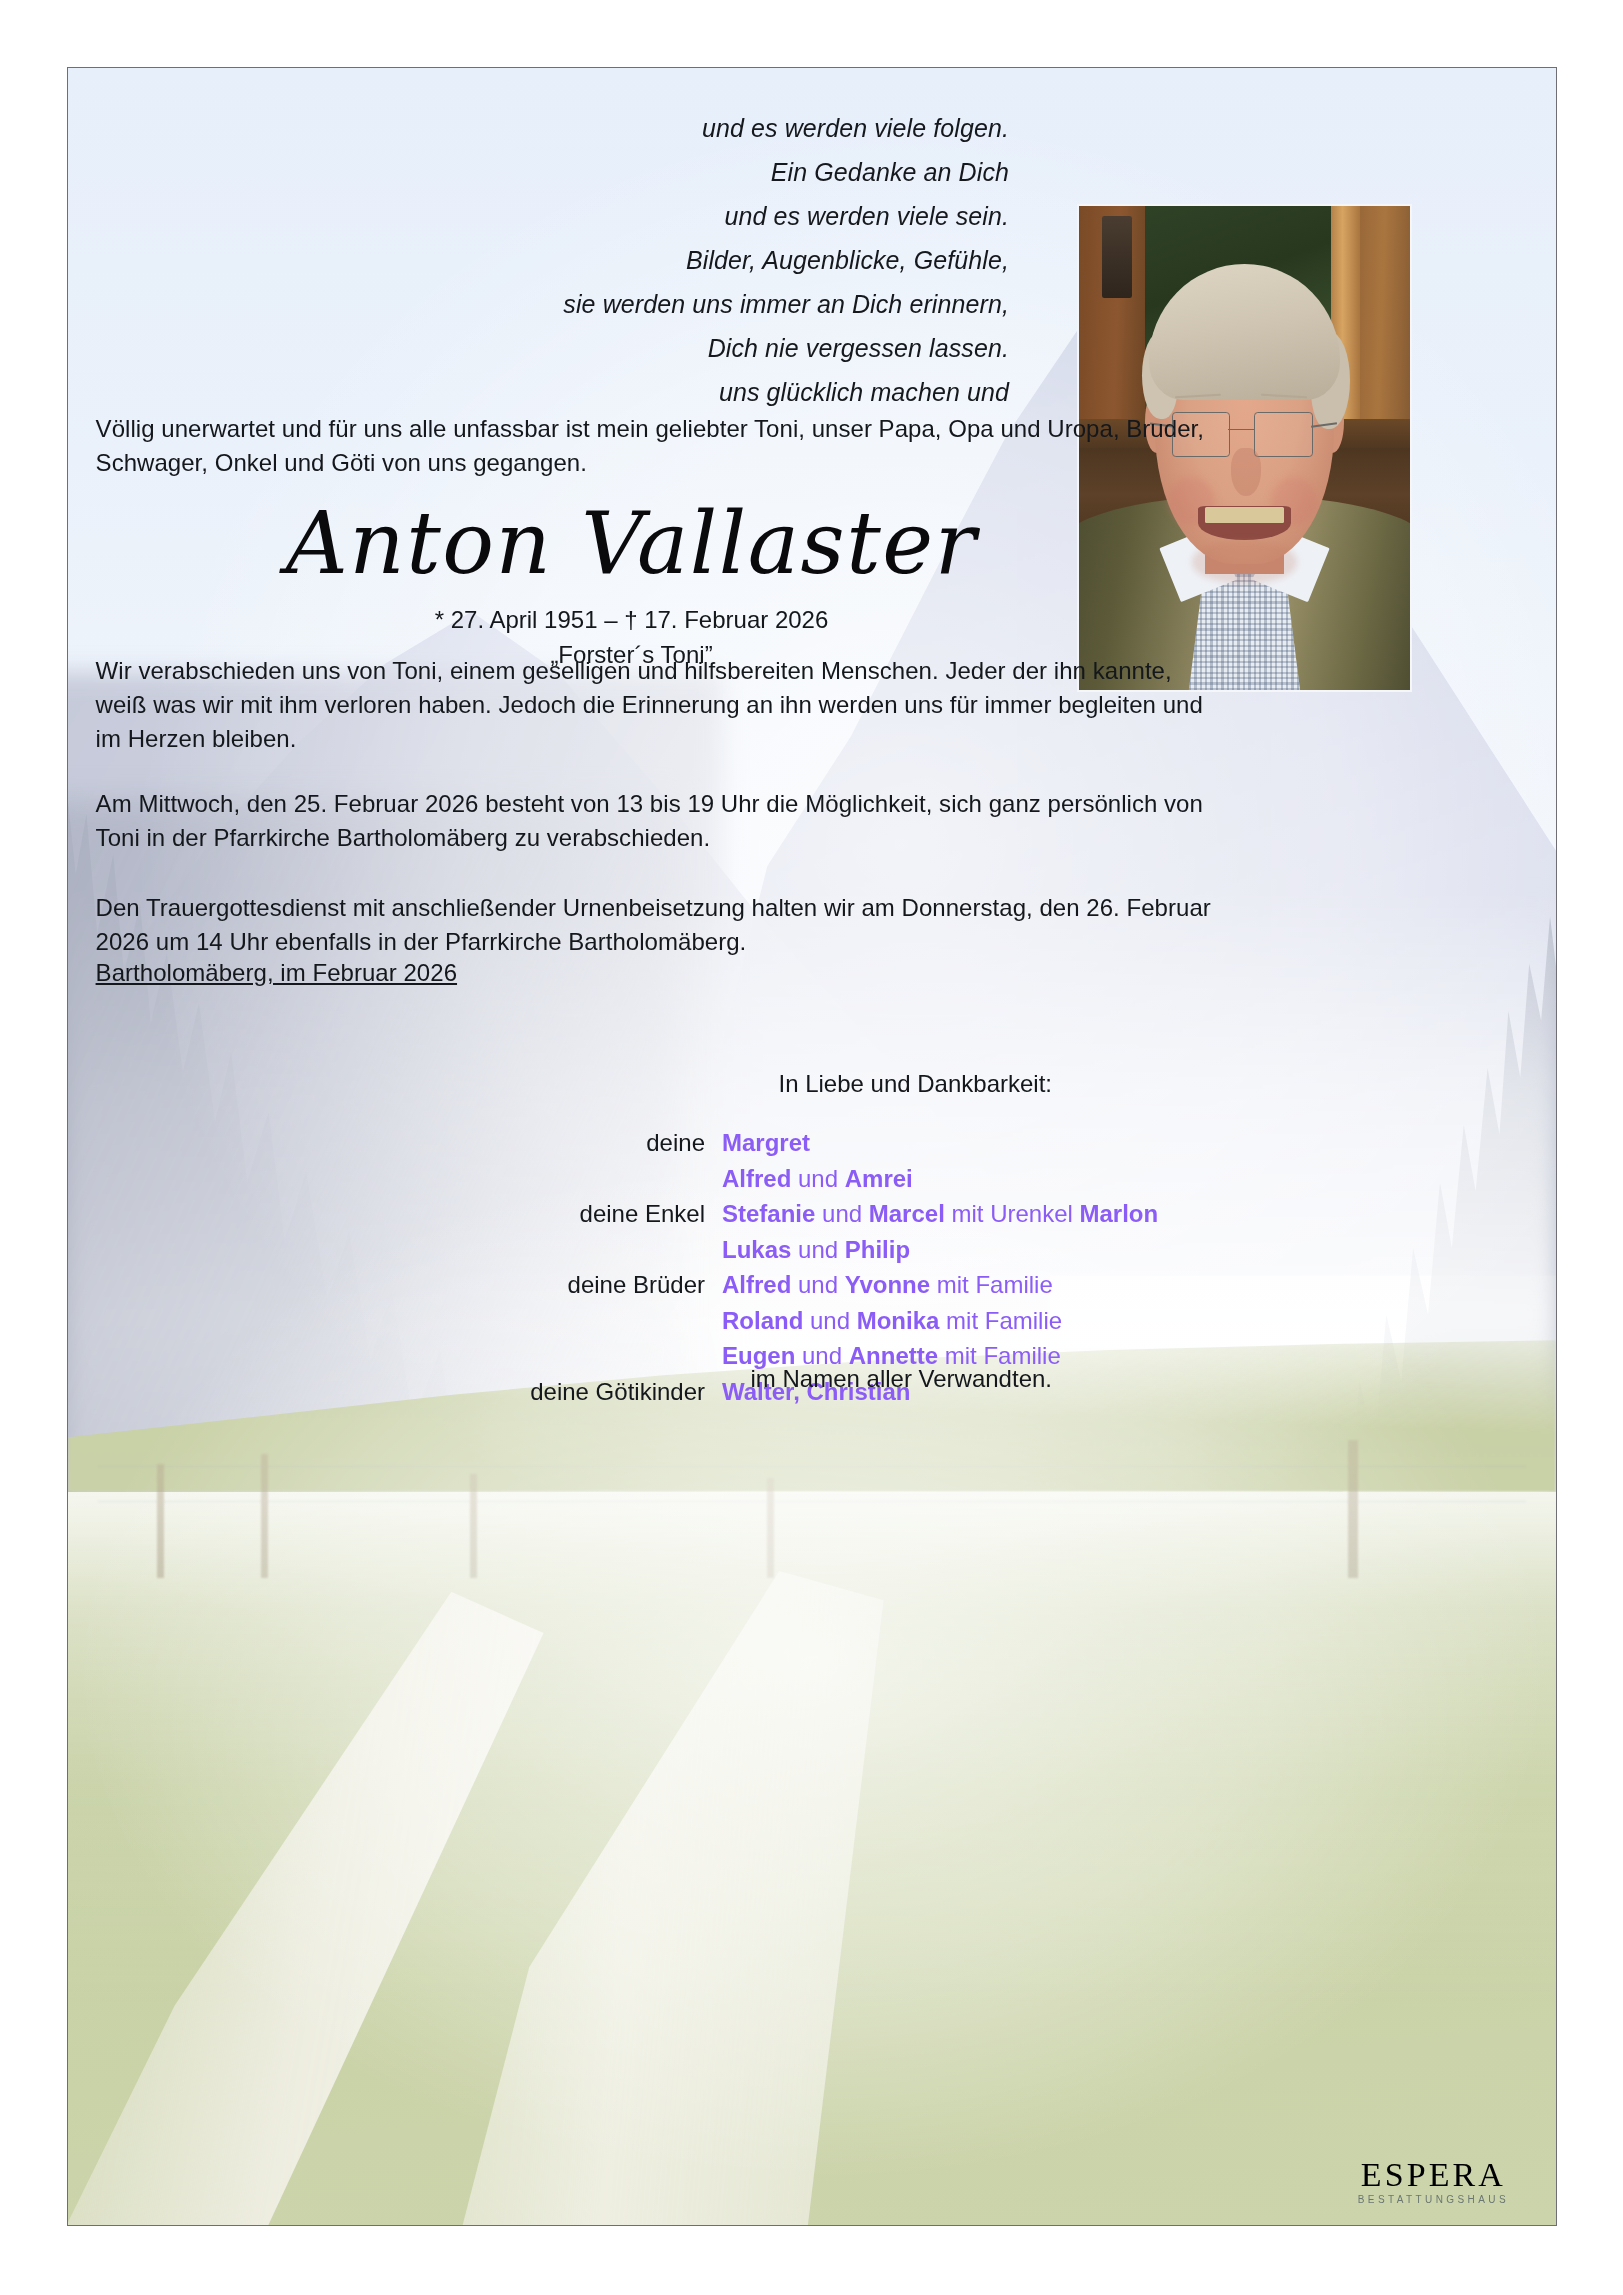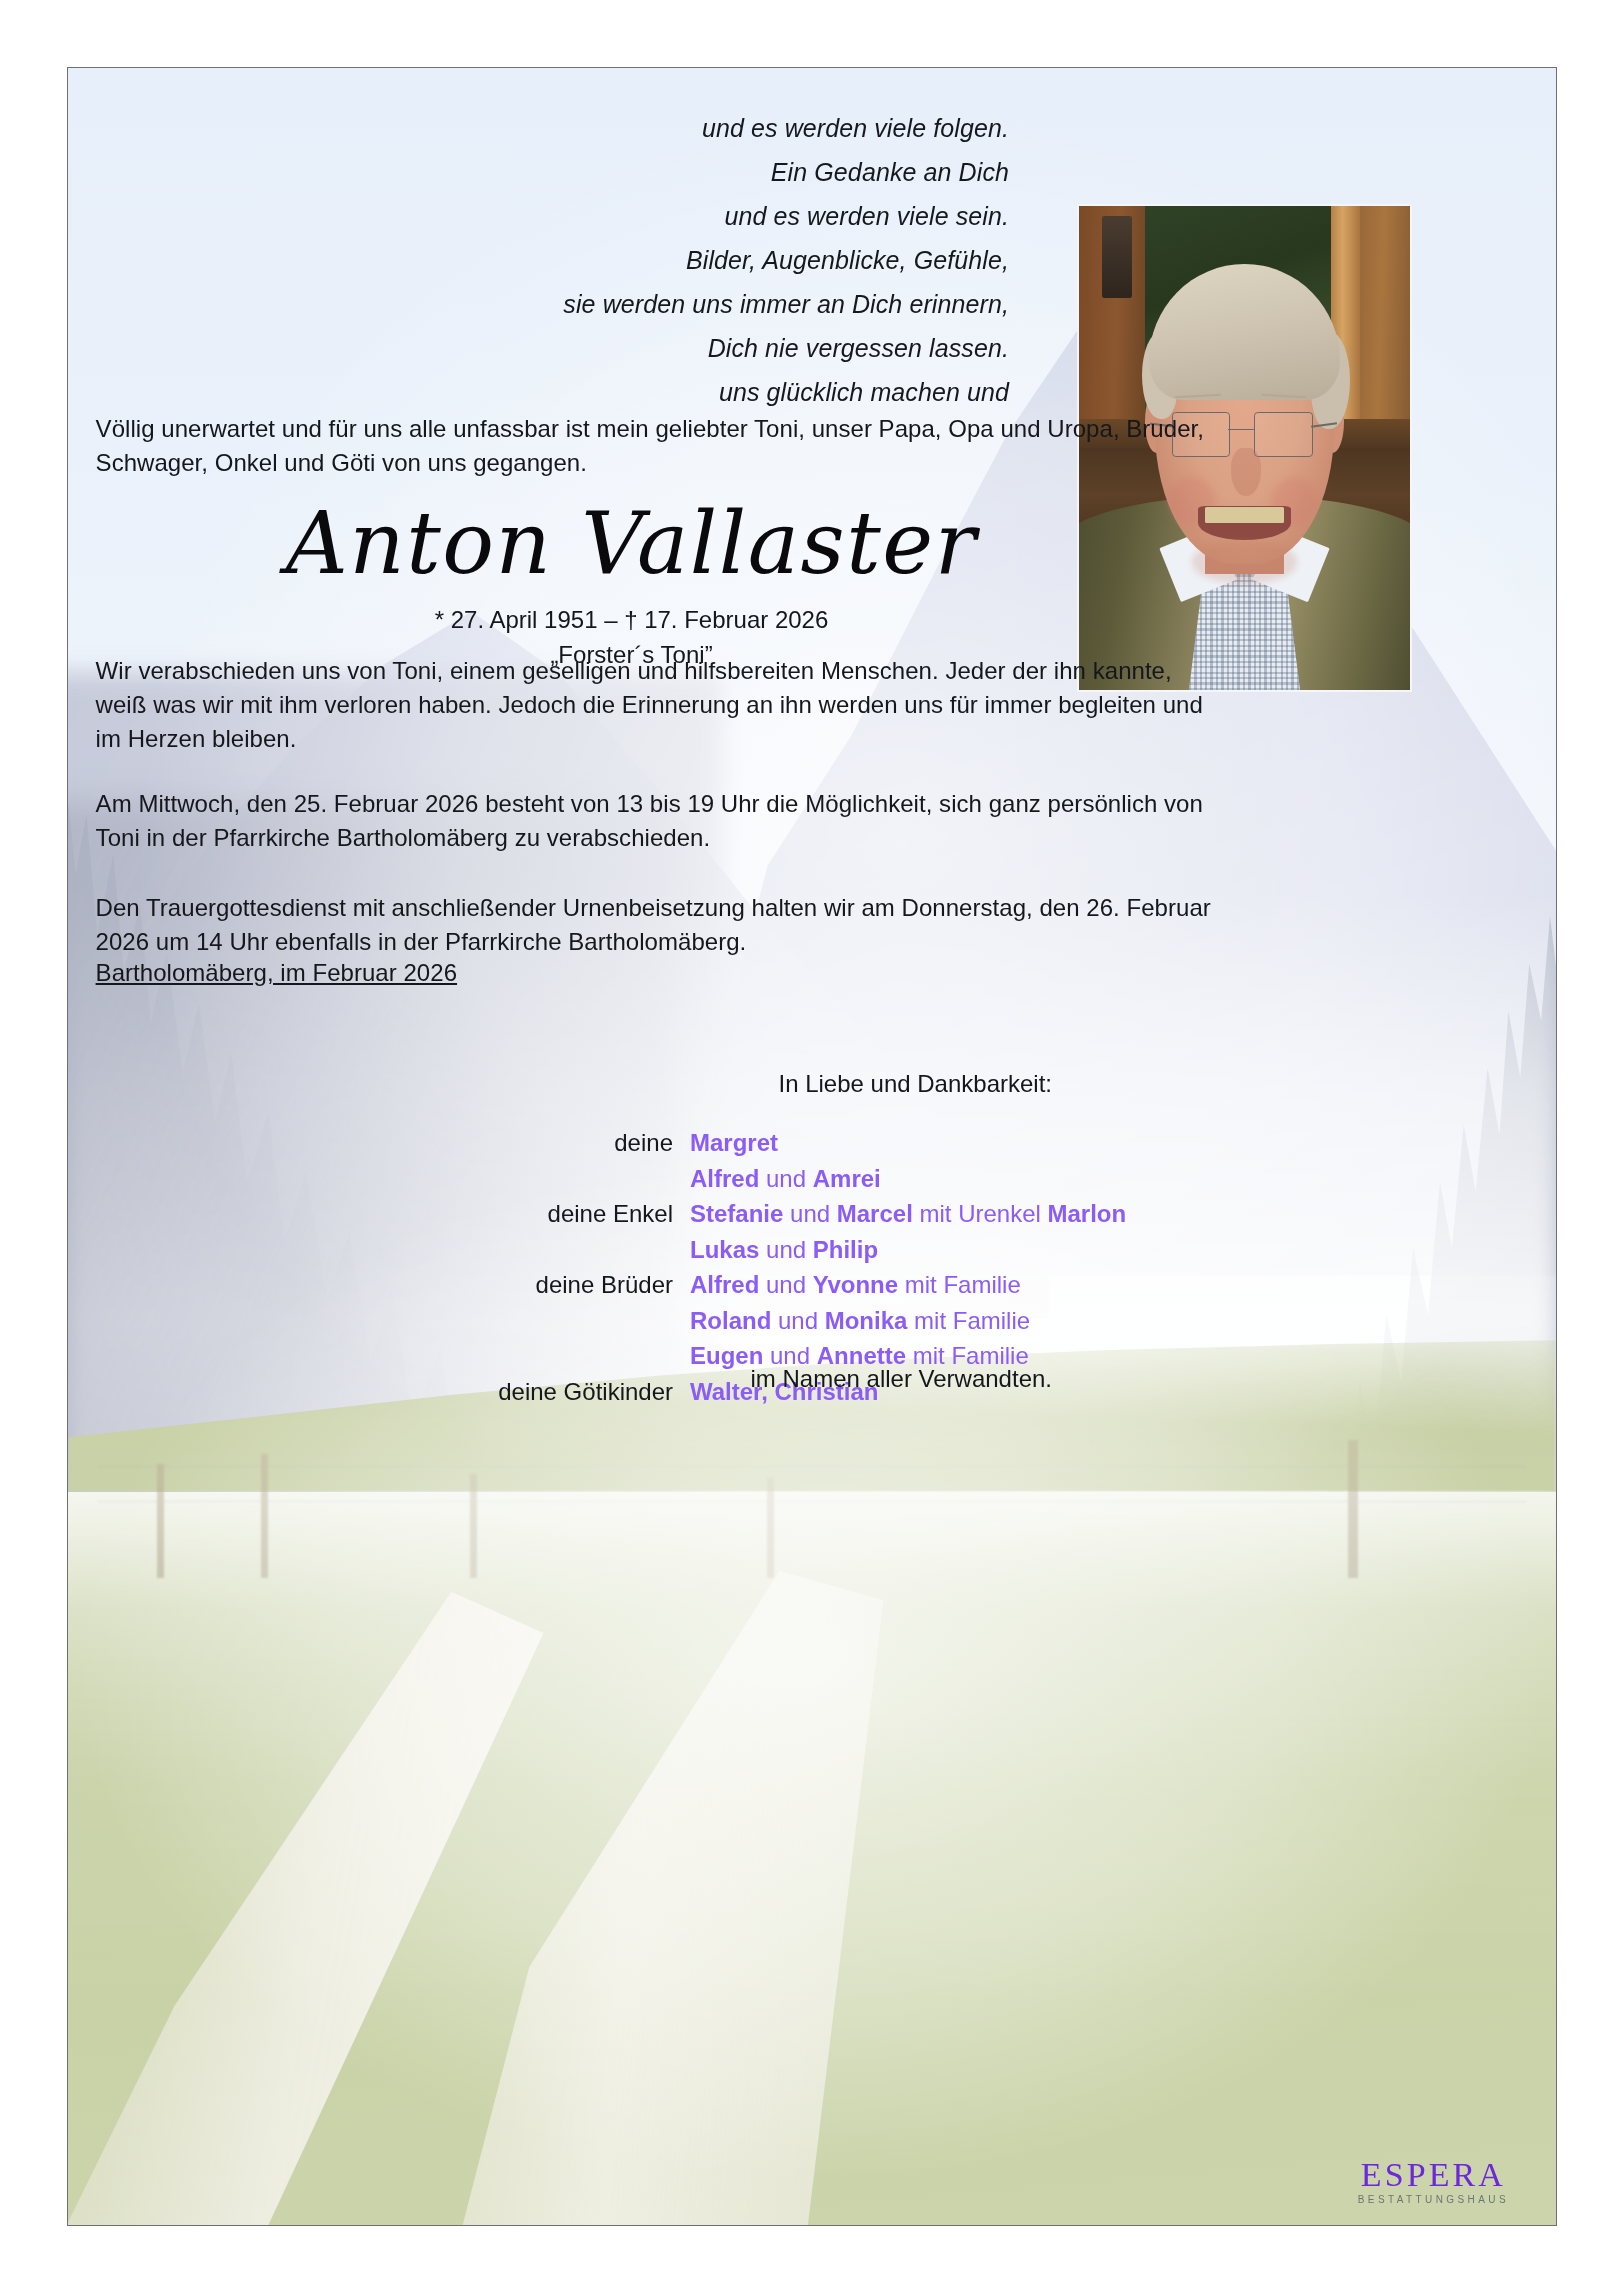--- a/index.html
+++ b/index.html
@@ -411,20 +411,21 @@
   #family {
     position: absolute;
     left: 0;
     top: 1058px;
     width: 100%;
   }
   .fam-row {
     display: flex;
     align-items: flex-end;
     margin-bottom: 1.5px;
+    margin-left: 32px;
   }
   .fam-rel {
     width: 605px;
     text-align: right;
     padding-right: 17px;
     font-size: 24px;
     line-height: 34px;
     color: #14171b;
     white-space: nowrap;
   }
@@ -453,21 +454,21 @@
     right: 47px;
     bottom: 20px;
     text-align: center;
     color: #3e4b45;
   }
   #logo-main {
     font-family: "Liberation Serif", "DejaVu Serif", serif;
     font-size: 34px;
     line-height: 38px;
     letter-spacing: 3.1px;
-    color: #6d28d9;
+    color: #000000;
   }
   #logo-sub {
     font-size: 10px;
     letter-spacing: 3.4px;
     color: #6b7671;
     margin-top: 0;
   }
 </style>
 </head>
 <body>

